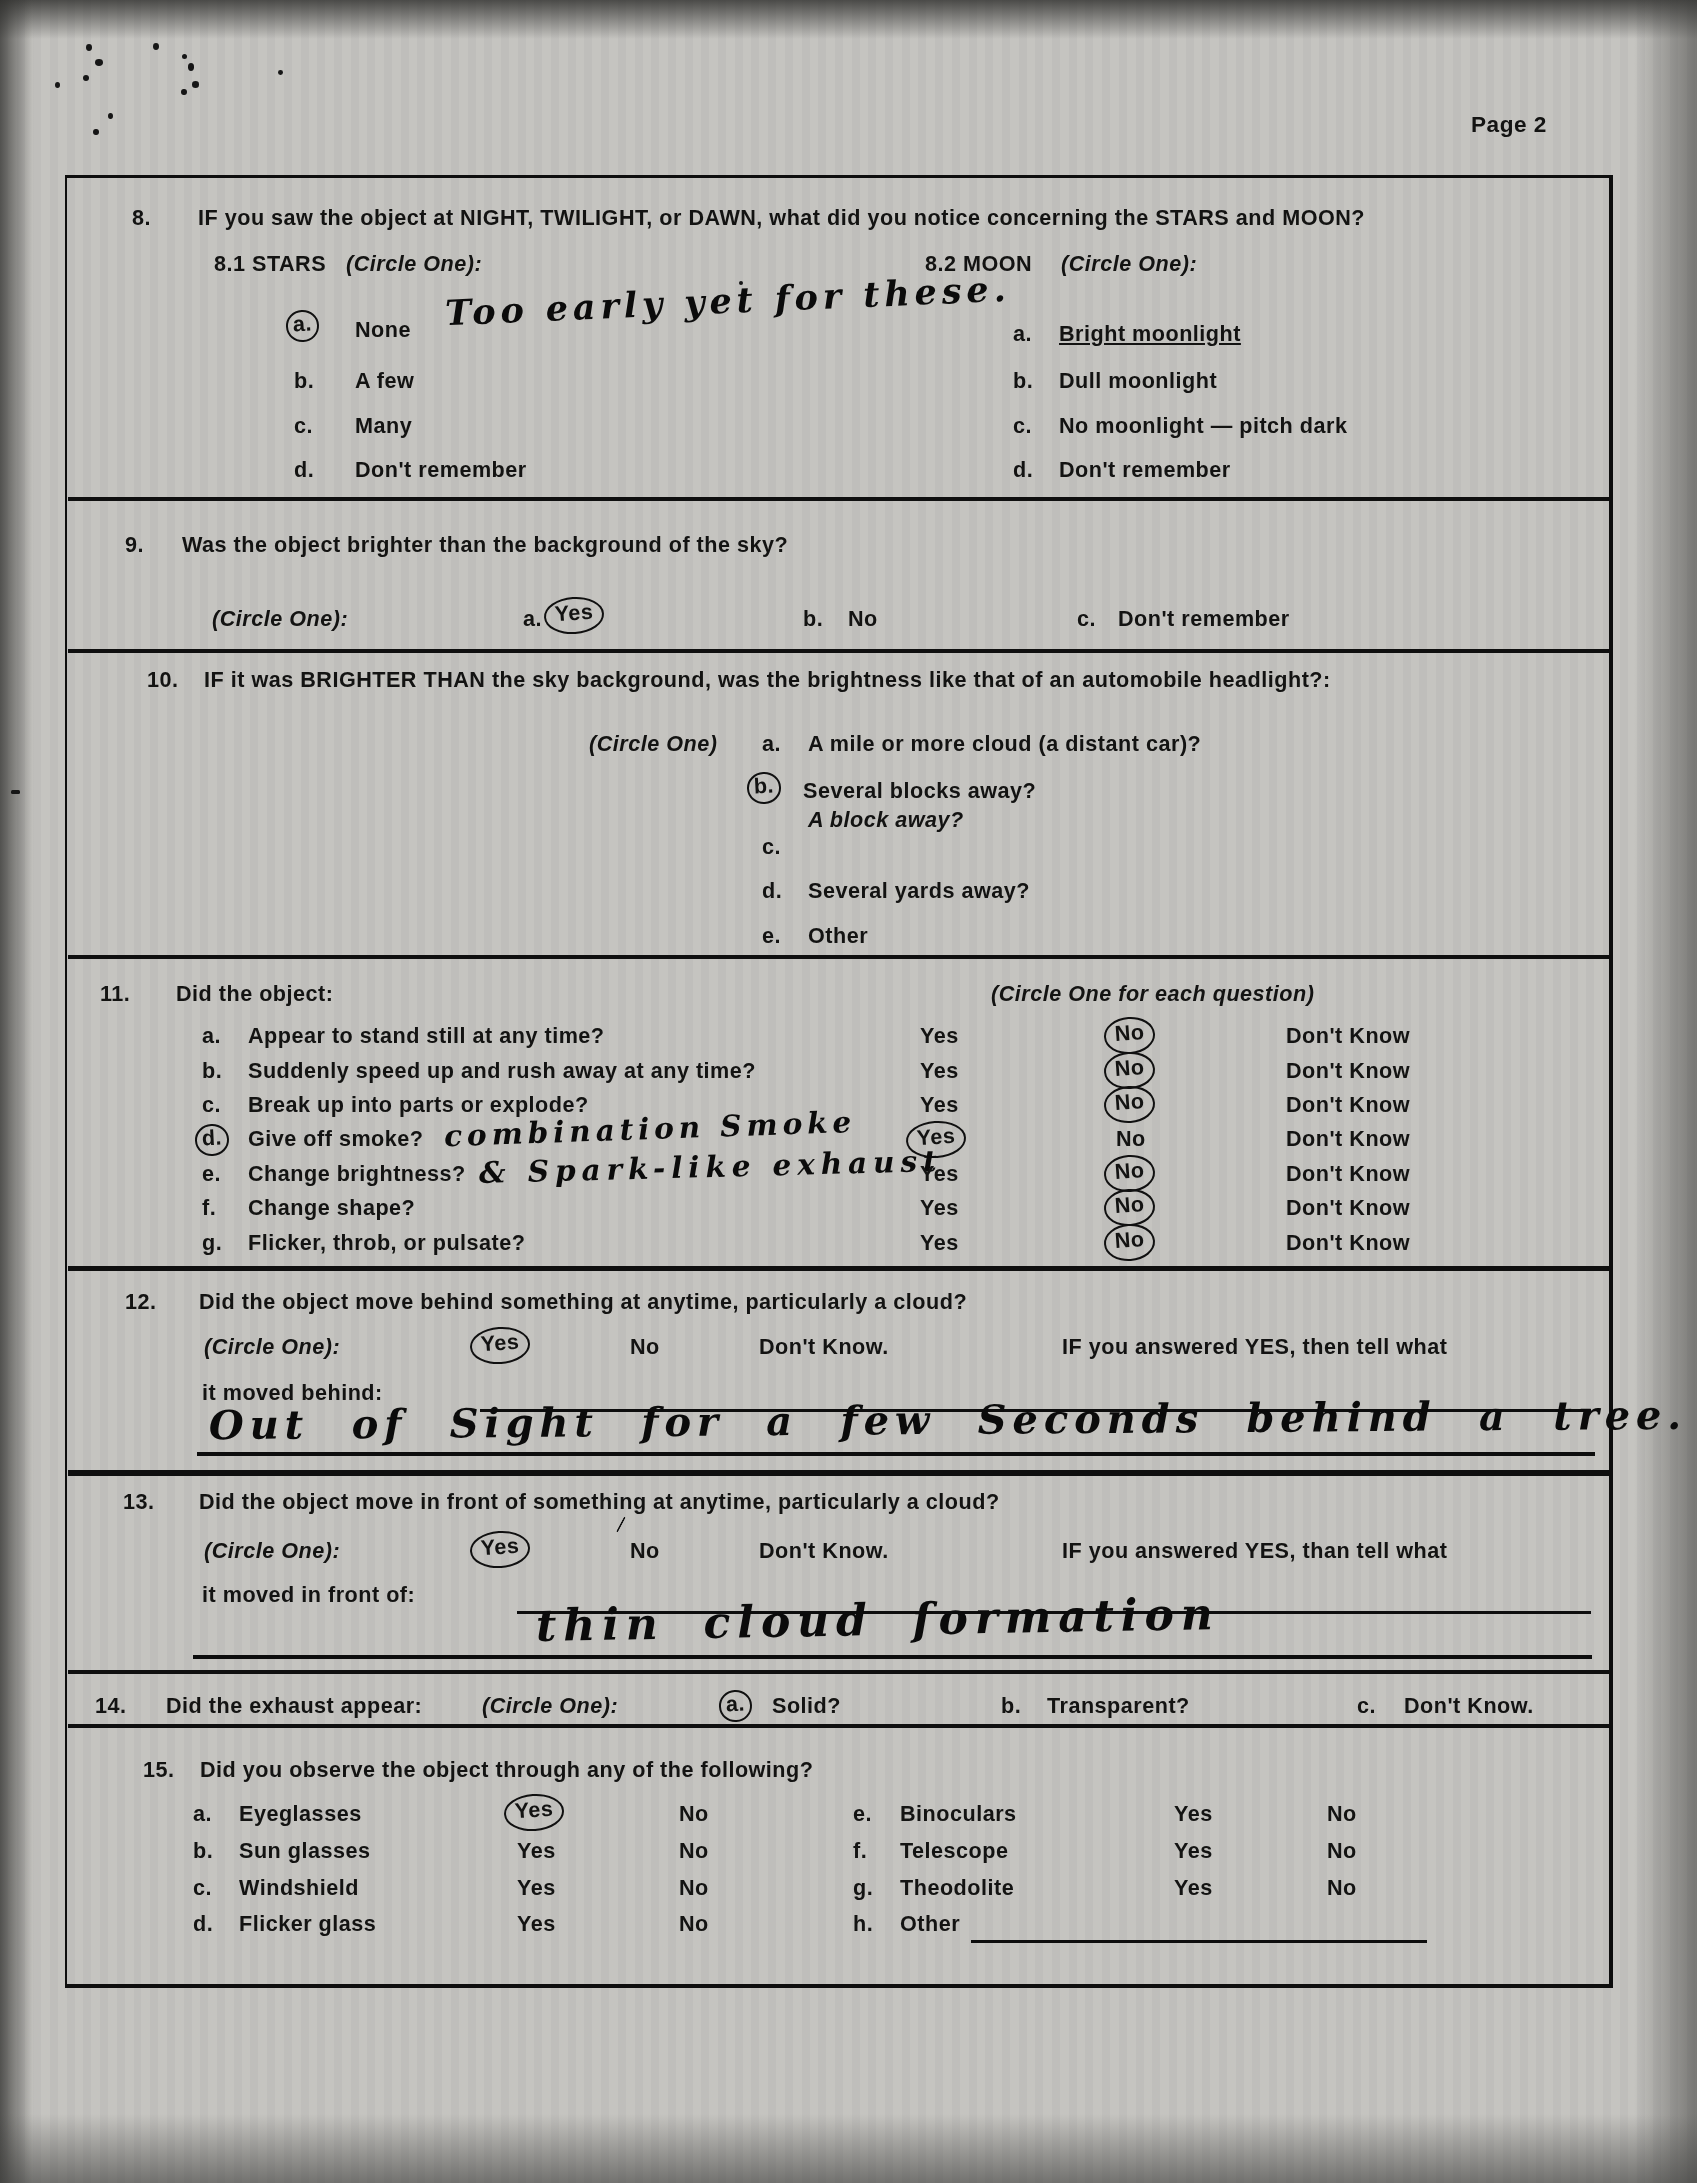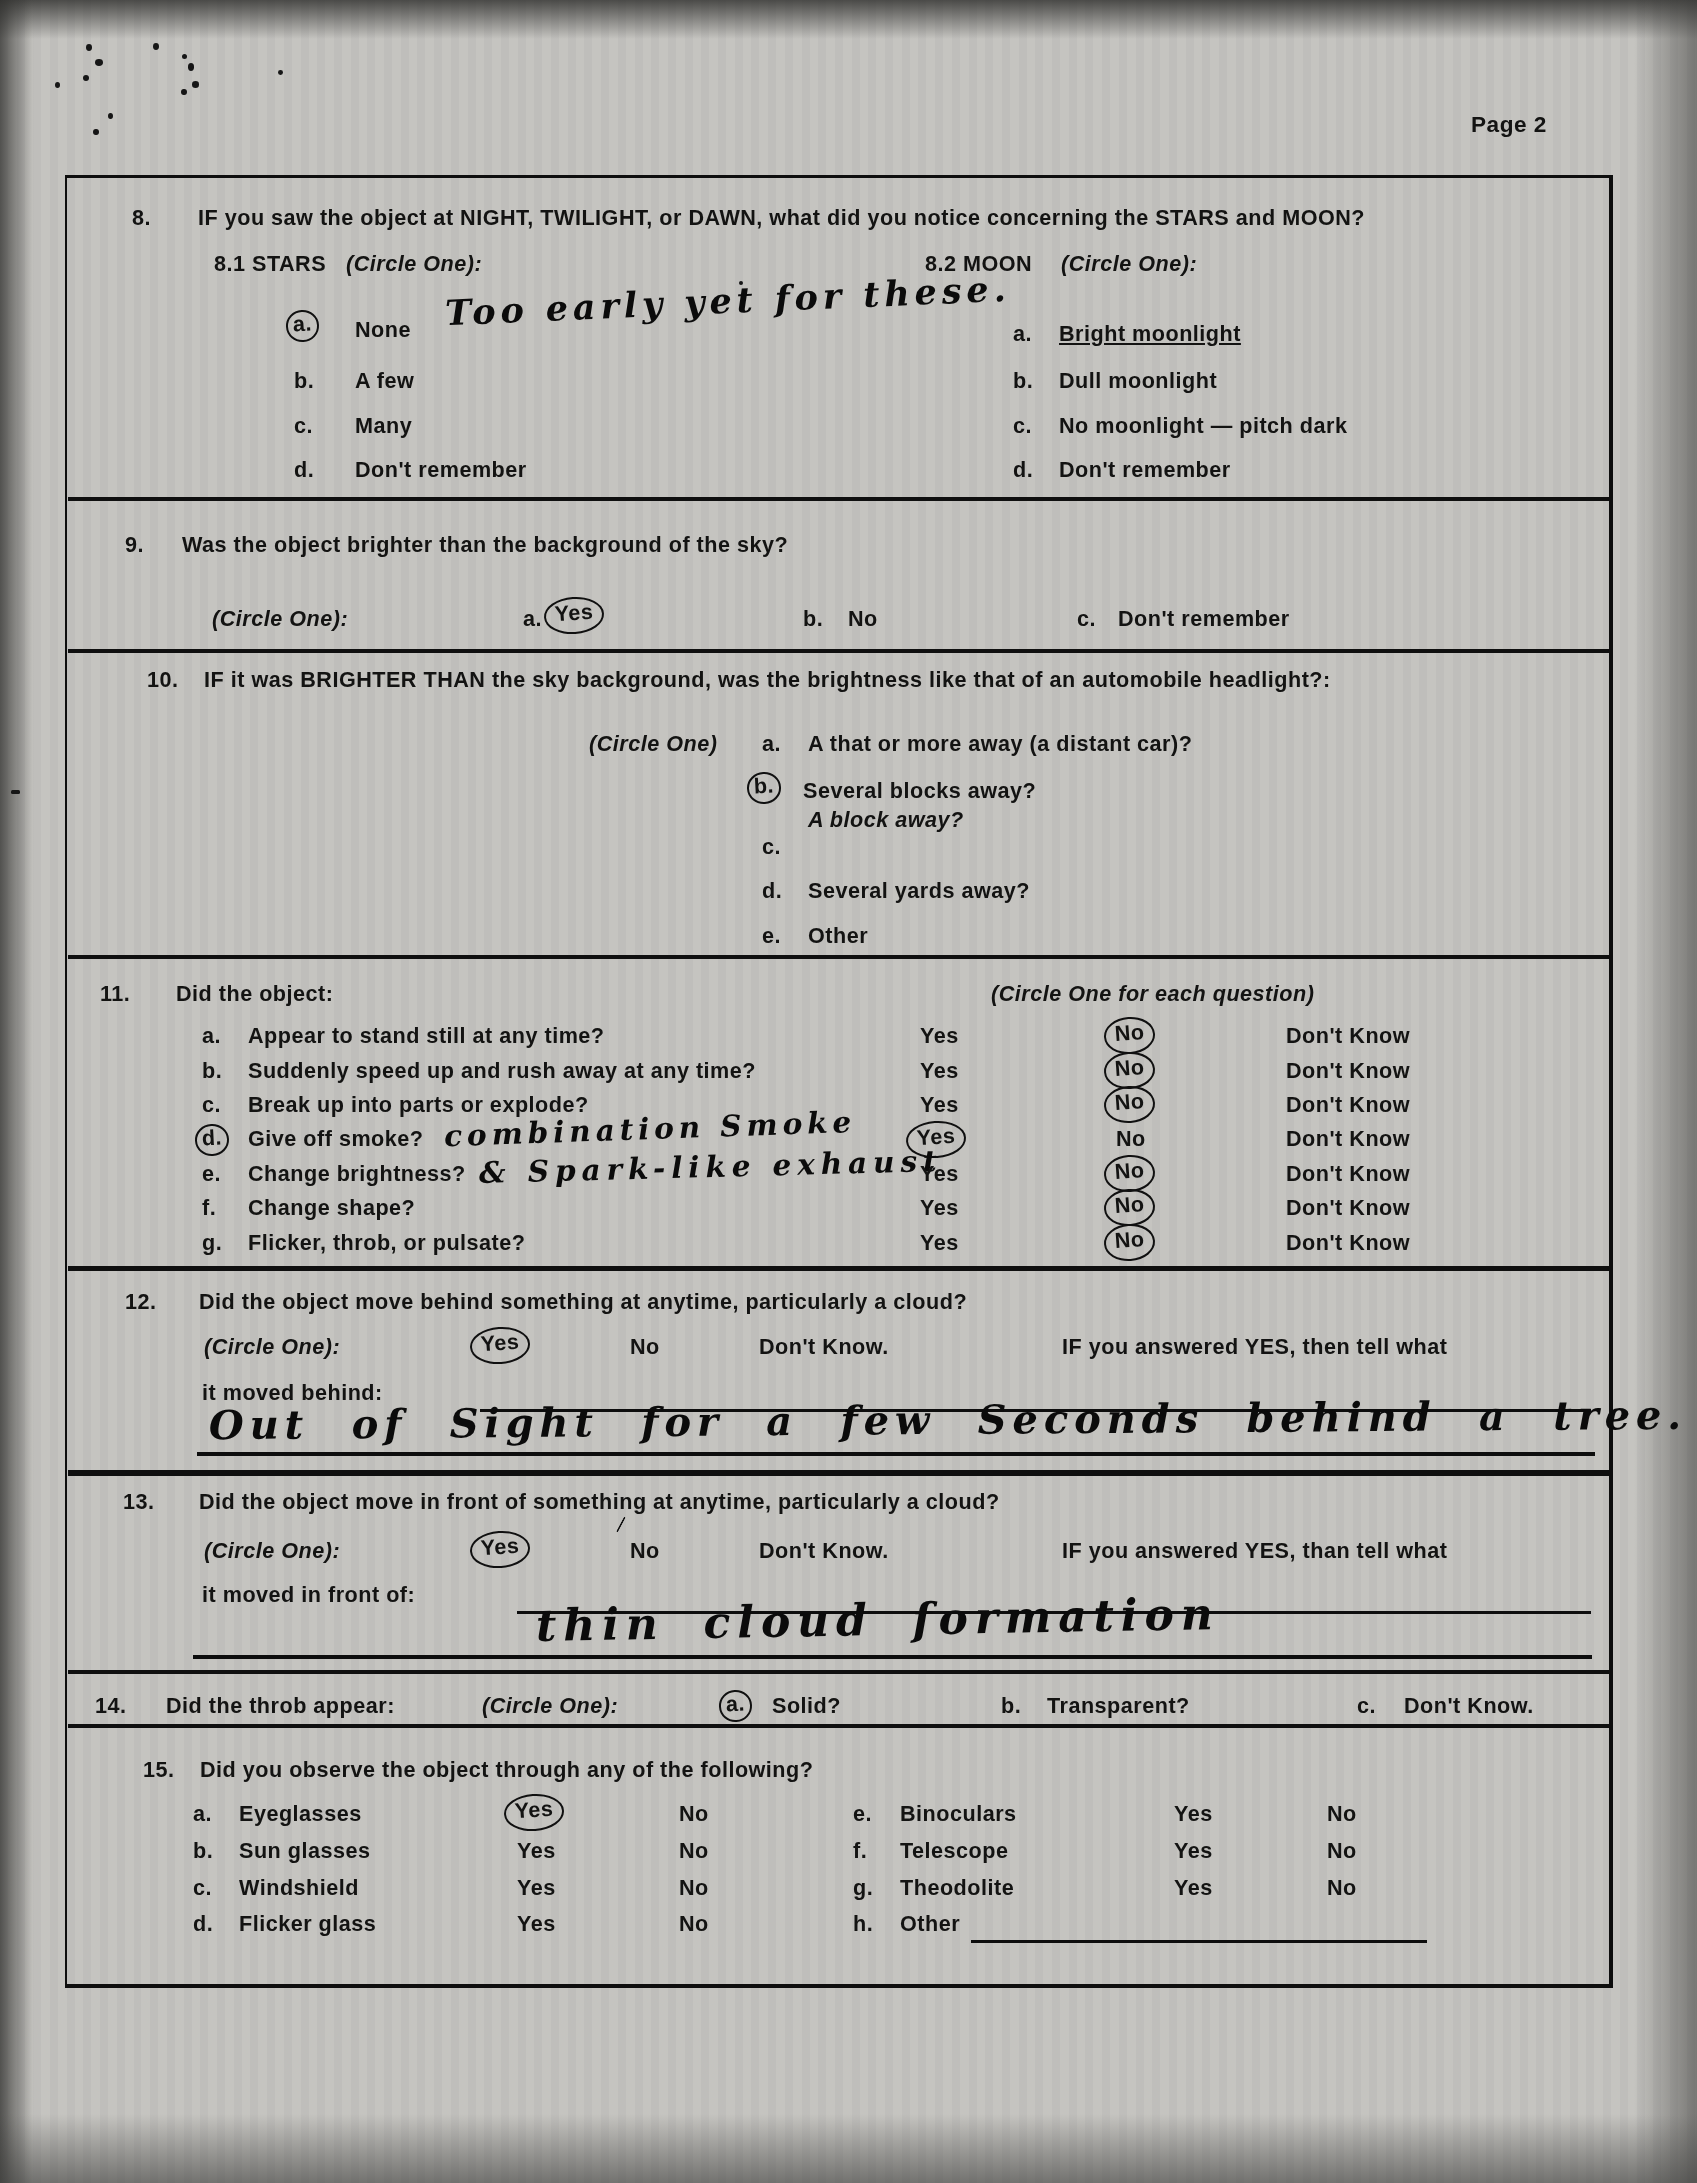--- a/index.html
+++ b/index.html
@@ -130,21 +130,21 @@
     <span class="t" style="left:1077px; top:607px;">c.</span>
     <span class="t" style="left:1118px; top:607px;">Don't remember</span>
   </div>
 
   <div>
     <span class="t" style="left:147px; top:668px;">10.</span>
     <span class="t" style="left:204px; top:668px;">IF it was BRIGHTER THAN the sky background, was the brightness like that of an automobile headlight?:</span>
 
     <span class="t it" style="left:589px; top:732px;">(Circle One)</span>
     <span class="t" style="left:762px; top:732px;">a.</span>
-    <span class="t" style="left:808px; top:732px;">A that or more away (a distant car)?</span>
+    <span class="t" style="left:808px; top:732px;">A mile or more cloud (a distant car)?</span>
 
     <span class="t circle-sm" style="left:747px; top:772px;">b.</span>
     <span class="t" style="left:803px; top:779px;">Several blocks away?</span>
 
     <span class="t" style="left:762px; top:835px;">c.</span>
     <span class="t" style="left:808px; top:808px;font-style:italic;">A block away?</span>
     <span class="t" style="left:762px; top:879px;">d.</span>
     <span class="t" style="left:808px; top:879px;">Several yards away?</span>
     <span class="t" style="left:762px; top:924px;">e.</span>
     <span class="t" style="left:808px; top:924px;">Other</span>
@@ -228,21 +228,21 @@
     <span class="t" style="left:1062px; top:1539px;">IF you answered YES, than tell what</span>
 
     <span class="t" style="left:202px; top:1583px;">it moved in front of:</span>
     <div class="wline" style="left:517px; top:1611px; width:1074px; height:3.4px;"></div>
     <span class="hw" style="left:536px; top:1594px; font-size:44px; letter-spacing:6.9px; word-spacing:16.7px; transform:rotate(-1deg);">thin cloud formation</span>
     <div class="wline" style="left:193px; top:1655px; width:1399px; height:3.9px;"></div>
   </div>
 
   <div>
     <span class="t" style="left:95px; top:1694px;">14.</span>
-    <span class="t" style="left:166px; top:1694px;">Did the throb appear:</span>
+    <span class="t" style="left:166px; top:1694px;">Did the exhaust appear:</span>
     <span class="t it" style="left:482px; top:1694px;">(Circle One):</span>
 
     <span class="t circle-sm" style="left:719px; top:1690px;">a.</span>
     <span class="t" style="left:772px; top:1694px;">Solid?</span>
     <span class="t" style="left:1001px; top:1694px;">b.</span>
     <span class="t" style="left:1047px; top:1694px;text-align:right;">Transparent?</span>
     <span class="t" style="left:1357px; top:1694px;">c.</span>
     <span class="t" style="left:1404px; top:1694px;">Don't Know.</span>
   </div>
 

